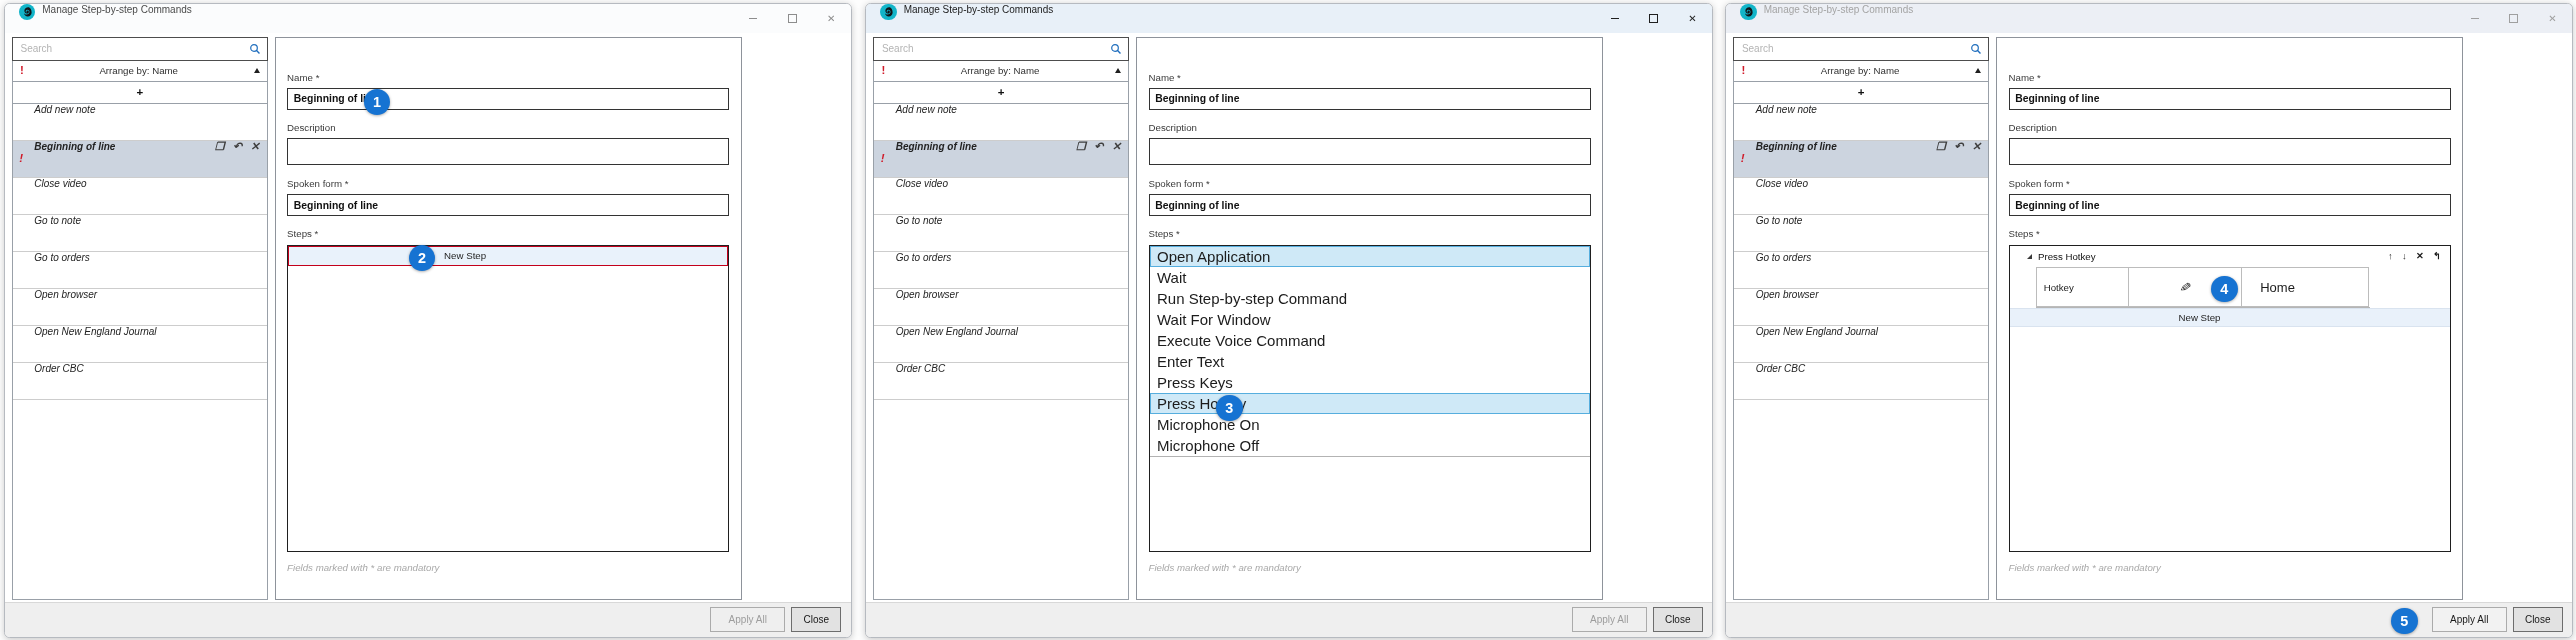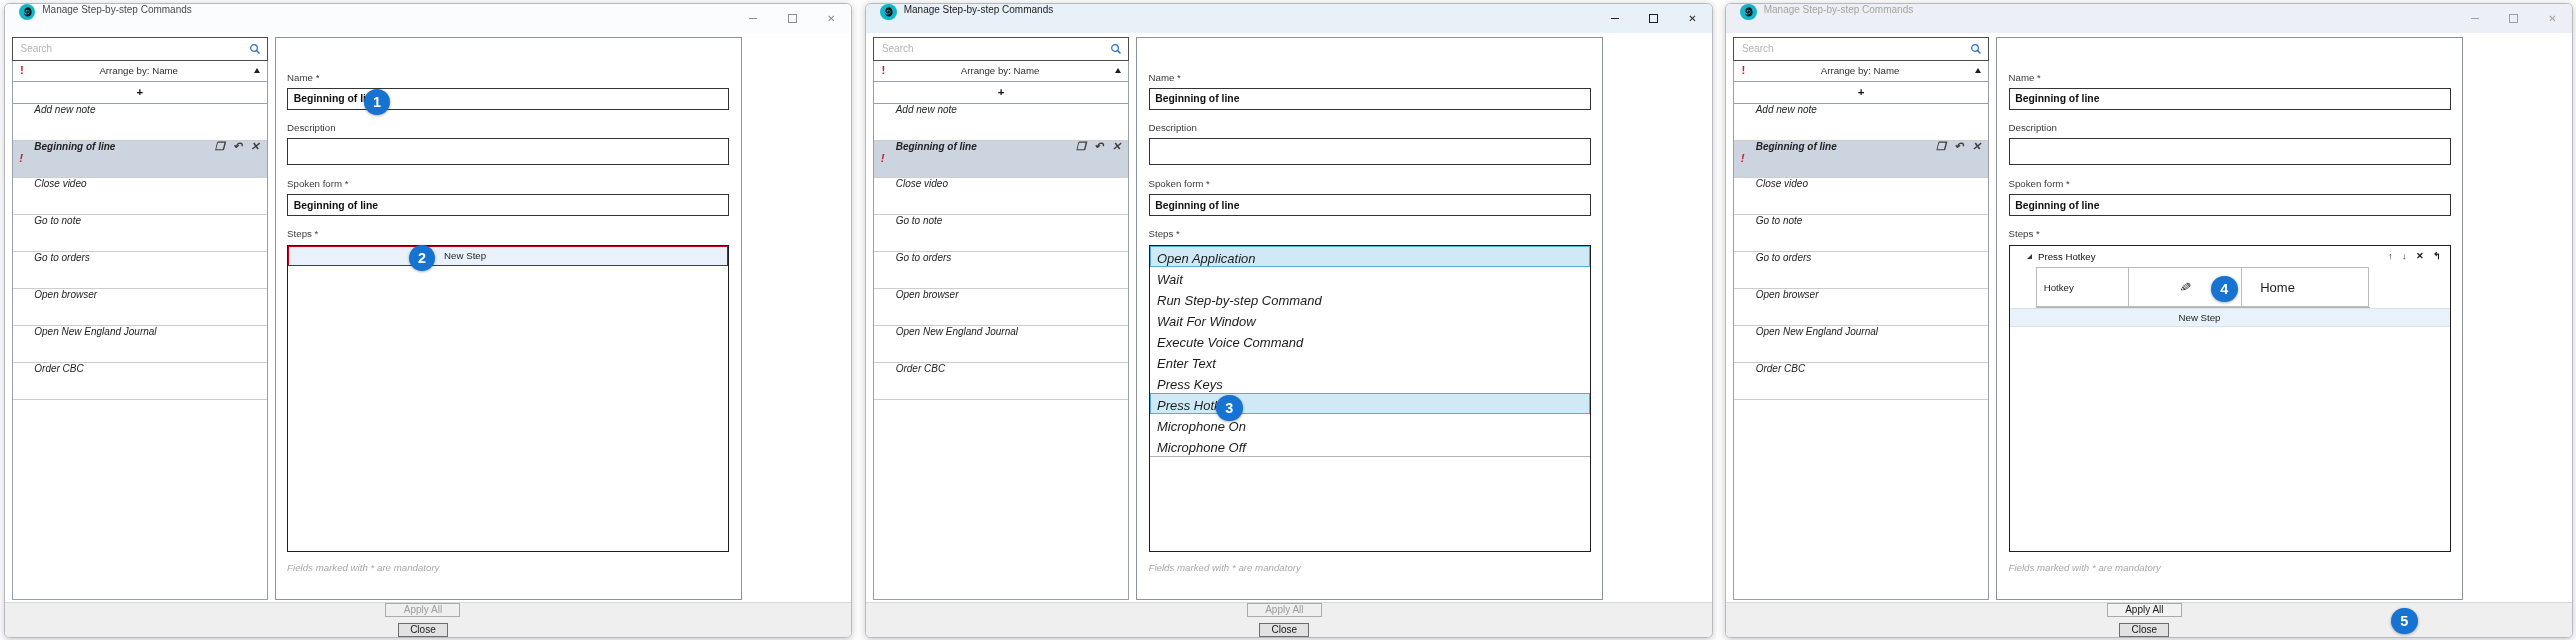--- a/index.html
+++ b/index.html
@@ -66,22 +66,22 @@
     font-weight:bold;font-size:10.4px;padding:0 5.7px;font-family:inherit;color:#101010;margin-bottom:11.5px;outline:none;}
   .tinput.desc{height:27px;font-weight:normal;}
   .stepsbox{position:relative;border:1px solid #1f1f1f;height:307px;box-sizing:border-box;background:#fff;overflow:hidden;}
   .note{margin-top:10.8px;font-style:italic;color:#a8a8a8;font-size:9.7px;}
 
   
   .newstep-row{height:20px;background:#e9f2fb;border:1.1px solid #c3001b;display:flex;align-items:center;
     padding-left:155px;font-size:9.7px;color:#1f1f1f;box-sizing:border-box;}
 
   
-  .steprow{height:21px;display:flex;align-items:flex-end;padding:0 6.5px;font-size:13px;color:#1c1c1c;
-    border:1px solid transparent;box-sizing:border-box;font-style:italic;}
+  .steprow{height:21px;display:flex;align-items:center;padding:0 6.5px;font-size:15px;color:#1c1c1c;
+    border:1px solid transparent;box-sizing:border-box;}
   .steprow.highlighted{background:#cfe9f7;border-color:#56aede;}
   .steplist-end{border-top:0.7px solid #b3b3b3;}
 
   
   .stepheader{height:21.5px;display:flex;align-items:center;padding:0 8.6px 0 17px;gap:6.5px;}
   .expander{width:0;height:0;border-left:5.7px solid transparent;border-bottom:5.7px solid #3a3a3a;}
   .steptitle{font-size:9.7px;color:#101010;}
   .stepactions{margin-left:auto;display:flex;gap:9.3px;color:#1a1a1a;font-size:9.3px;font-weight:bold;}
   .sa::before{line-height:1;}
   .sa-up::before{content:"\2191";}
@@ -93,21 +93,21 @@
   .hcell.hlabel{width:93px;padding-left:7.2px;font-size:9.7px;color:#1c1c1c;}
   .hcell.hedit{width:113px;justify-content:center;border-left:0;}
   .hcell.hvalue{width:127px;padding-left:18.7px;font-size:13px;color:#1c1c1c;border-left:0;}
   .pencil{font-size:13.6px;color:#1f1f1f;line-height:1;}
   .pencil::before{content:"\270E";display:inline-block;transform:rotate(100deg);}
   .newstep3{height:19.4px;background:#e9f1fa;border-top:0.7px solid #d9e3ef;border-bottom:0.7px solid #d9e3ef;
     display:flex;align-items:center;padding-left:169px;font-size:9.7px;color:#1f1f1f;box-sizing:border-box;}
 
   
   .footer{position:absolute;left:0;right:0;bottom:0;height:34px;background:#efefef;border-top:0.7px solid #d8d8d8;
-    display:flex;align-items:center;justify-content:flex-end;padding-right:9.3px;gap:6px;flex-direction:column;}
+    display:flex;align-items:center;justify-content:flex-end;padding-right:9.3px;gap:6px;}
   .btn{height:25px;display:flex;align-items:center;justify-content:center;font-size:10px;font-family:inherit;
     background:#efefef;border:0.7px solid #ababab;padding:0 7.2px;box-sizing:border-box;}
   .btn.apply{min-width:75px;color:#9d9d9d;}
   .w3 .btn.apply{color:#1a1a1a;background:#f2f2f2;}
   .btn.closebtn{min-width:50px;border:0.7px solid #6d6d6d;background:#e2e2e2;color:#161616;}
 
   
   .ann{position:absolute;width:26.6px;height:26.6px;border-radius:50%;background:#1673d2;color:#fff;
     display:flex;align-items:center;justify-content:center;font-size:14.4px;font-weight:bold;
     box-shadow:0 0.7px 2.9px rgba(0,0,0,.35);z-index:6;}

